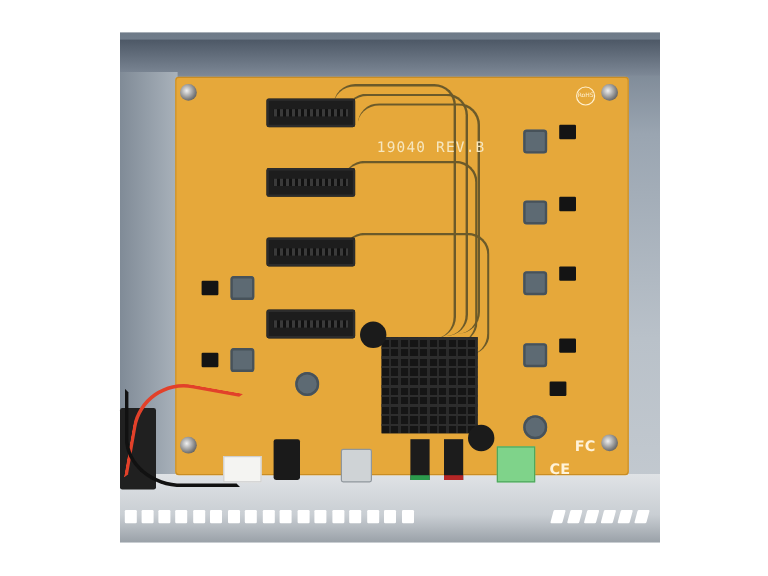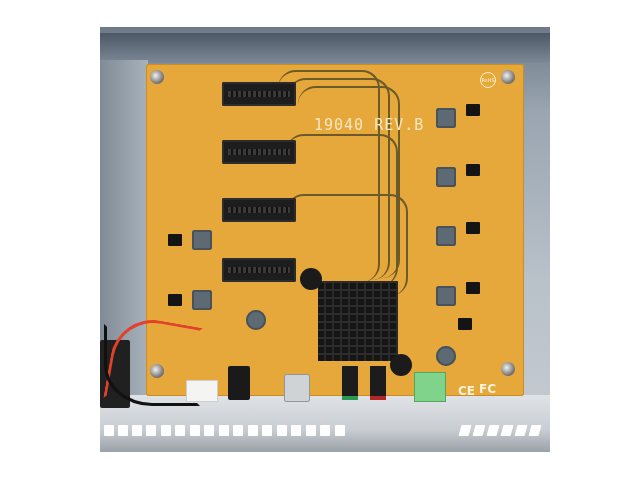--- a/index.html
+++ b/index.html
@@ -14,21 +14,21 @@
   
   .pcb{left:146px;top:64px;width:378px;height:332px;background:#e6a83a;border-radius:3px;box-shadow:inset 0 0 0 1px #c98d24;}
   .screw{position:absolute;width:14px;height:14px;border-radius:50%;background:radial-gradient(circle at 40% 40%,#f0f0f0,#7d7d7d 60%,#3a3a3a);}
   .slot{position:absolute;width:74px;height:24px;background:#1d1d1d;border-radius:2px;box-shadow:inset 0 0 0 2px #2c2c2c;}
   .slot:after{content:"";position:absolute;left:6px;right:6px;top:9px;height:6px;background:repeating-linear-gradient(90deg,#3a3a3a 0 3px,#111 3px 5px);}
   .inductor{position:absolute;width:20px;height:20px;background:#5d6a73;border-radius:3px;box-shadow:inset 0 0 0 2px #47525a;}
   .chip{position:absolute;width:14px;height:12px;background:#141414;border-radius:1px;}
   .trace{position:absolute;border:2px solid #6b5a2a;border-radius:18px;}
   .heatsink{left:318px;top:281px;width:80px;height:80px;background:repeating-linear-gradient(90deg,#151515 0 6px,#2a2a2a 6px 8px),#151515;}
   .heatsink:after{content:"";position:absolute;inset:0;background:repeating-linear-gradient(0deg,transparent 0 6px,#2d2d2d 6px 8px);}
-  .label{position:absolute;color:#f6e7c0;font-family:"DejaVu Sans Mono",monospace;font-size:15px;letter-spacing:1px;}
+  .label{position:absolute;color:#f6e7c0;font-family:"DejaVu Sans Mono",monospace;font-size:12px;letter-spacing:1px;}
   .cert{position:absolute;color:#fff3da;font-size:12px;font-weight:bold;}
   .rohs{position:absolute;width:14px;height:14px;border:1px solid #fff0d0;border-radius:50%;color:#fff0d0;font-size:5px;line-height:14px;text-align:center;}
   .jack{position:absolute;background:#1a1a1a;border-radius:2px;}
   .terminal{position:absolute;background:#7fd38a;border:1px solid #4fa85d;}
   .usb{position:absolute;background:#cfd3d6;border:1px solid #8f969c;border-radius:2px;}
   .led-green{position:absolute;background:#1c1c1c;border-bottom:4px solid #2b9a4c;}
   .led-red{position:absolute;background:#1c1c1c;border-bottom:4px solid #b52626;}
   .connector-white{position:absolute;background:#f4f4f2;border:1px solid #cfcfcf;}
   .power-switch{position:absolute;background:#202020;border-radius:2px;}
 </style>
@@ -100,21 +100,21 @@
   <div class="inductor" style="left:46px;top:166px"></div>
   <div class="chip" style="left:22px;top:170px"></div>
   <div class="inductor" style="left:46px;top:226px"></div>
   <div class="chip" style="left:22px;top:230px"></div>
 
   <div class="chip" style="left:312px;top:254px"></div>
   <div class="inductor" style="left:290px;top:282px;border-radius:50%"></div>
   <div class="inductor" style="left:100px;top:246px;border-radius:50%"></div>
 
   <div class="cert" style="left:312px;top:320px">CE</div>
-  <div class="cert" style="left:333px;top:318px">FC</div>
+  <div class="cert" style="left:333px;top:301px">FC</div>
 </div>
 
 <div class="abs heatsink"></div>
 <div class="abs" style="left:300px;top:268px;width:22px;height:22px;border-radius:50%;background:#1b1b1b"></div>
 <div class="abs" style="left:390px;top:354px;width:22px;height:22px;border-radius:50%;background:#1b1b1b"></div>
 
 <div class="usb" style="left:284px;top:374px;width:24px;height:26px"></div>
 <div class="led-green" style="left:342px;top:366px;width:16px;height:30px"></div>
 <div class="led-red" style="left:370px;top:366px;width:16px;height:30px"></div>
 <div class="terminal" style="left:414px;top:372px;width:30px;height:28px"></div>

